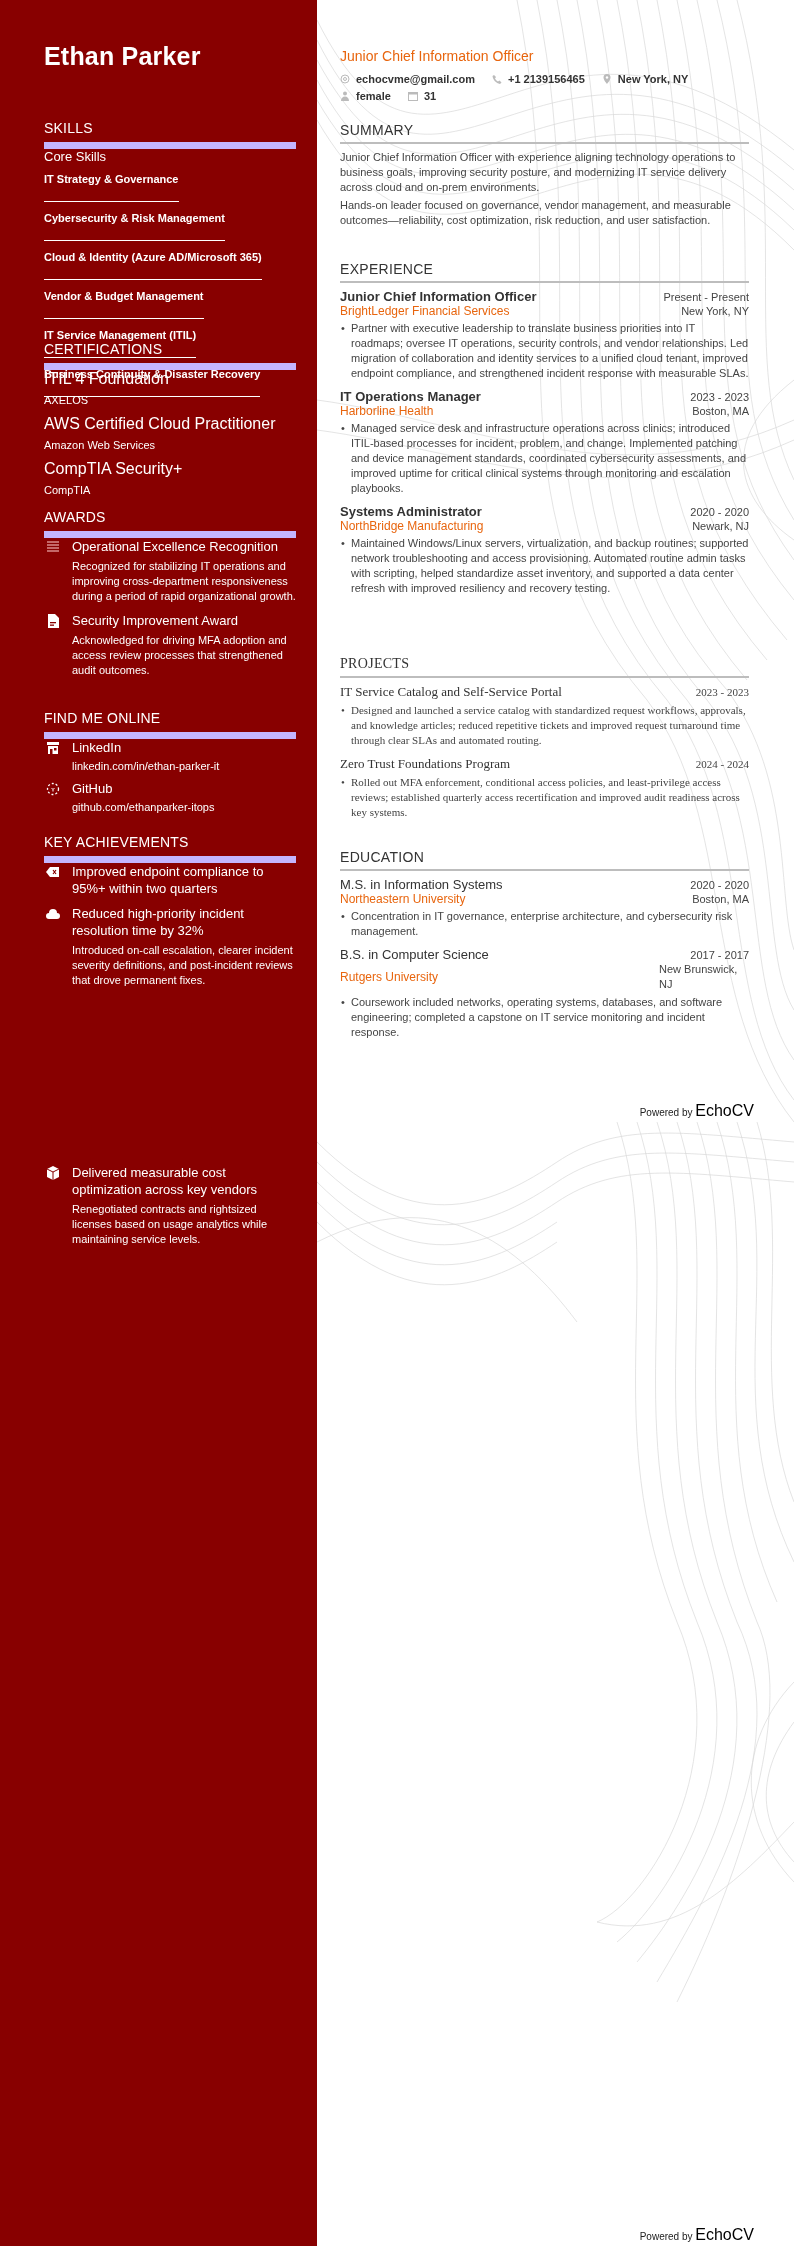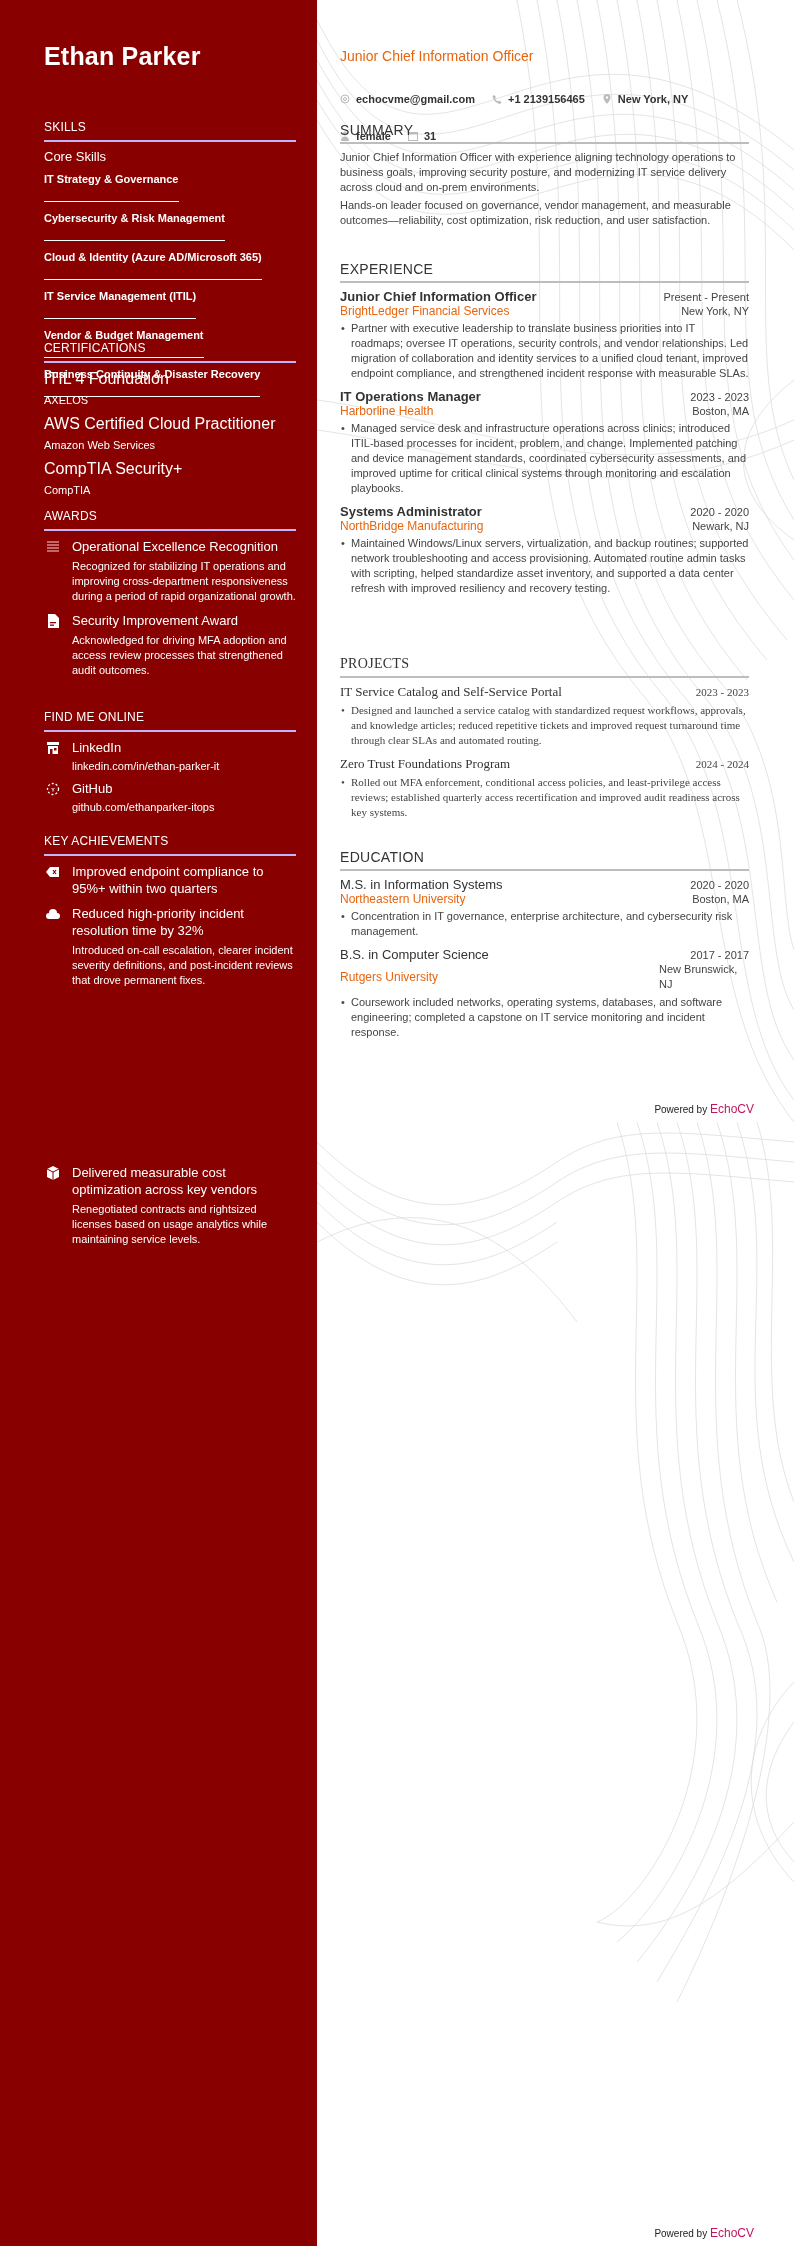--- a/index.html
+++ b/index.html
@@ -7,65 +7,65 @@
   .page { position: absolute; left: 0; width: 794px; }
   .page1 { top: 0; height: 1122px; }
   .page2 { top: 1122px; height: 1124px; }
   .sidebar { position: absolute; left: 0; top: 0; width: 317px; height: 100%; background: #880000; color: #ffffff; }
   .main { position: absolute; left: 317px; top: 0; width: 477px; height: 100%; overflow: hidden; }
   .waves { position: absolute; inset: 0; z-index: 0; }
   .content { position: relative; z-index: 1; }
 
   .name { position: absolute; left: 44px; top: 42px; font-size: 25px; font-weight: bold; letter-spacing: 0.2px; }
   .sb-section { position: absolute; left: 44px; width: 252px; }
-  .sb-title { font-size: 12px; font-weight: 500; letter-spacing: 0.2px; padding-bottom: 6px; border-bottom: 2px solid #c4b5fd; margin-bottom: 7px; }
+  .sb-title { font-size: 14px; font-weight: 500; letter-spacing: 0.2px; padding-bottom: 6px; border-bottom: 7px solid #c4b5fd; }
   .skill-group { font-size: 13px; margin-bottom: 5px; }
   .skill { display: inline-block; font-size: 11px; font-weight: bold; padding-bottom: 16px; border-bottom: 1px solid #ffffff; margin-bottom: 6px; }
   .cert-name { font-size: 16px; margin-bottom: 6px; }
   .cert-issuer { font-size: 11px; margin-bottom: 9px; }
   .icon-item { position: relative; padding-left: 28px; margin-bottom: 8px; }
   .icon-item .ico { position: absolute; left: 2px; top: 2px; width: 14px; height: 14px; }
   .item-title { font-size: 13px; line-height: 17px; margin-bottom: 4px; }
   .item-desc { font-size: 11px; line-height: 15px; }
   .link-url { font-size: 11px; margin-top: 4px; }
 
   .m-title { position: absolute; left: 23px; top: 48px; color: #e8650e; font-size: 14px; }
   .contacts { position: absolute; left: 23px; top: 71px; width: 430px; font-size: 11px; font-weight: bold; color: #333; line-height: 17px; }
-  .contact { display: inline-block; margin-right: 14px; white-space: nowrap; margin-top: 20px; }
+  .contact { display: inline-block; margin-right: 14px; white-space: nowrap; }
   .contact .ci { display: inline-block; width: 10px; height: 10px; margin-right: 6px; vertical-align: -1px; }
   .m-section { position: absolute; left: 23px; width: 409px; }
   .m-h { font-size: 14px; color: #333; letter-spacing: 0.3px; padding-bottom: 4px; border-bottom: 2px solid #bdbdbd; margin-bottom: 6px; }
   .para { font-size: 11px; color: #444; line-height: 15px; margin-bottom: 3px; }
   .row { display: flex; justify-content: space-between; align-items: baseline; }
   .job-title { font-size: 13px; font-weight: bold; color: #333; }
   .plain-title { font-size: 13px; color: #333; }
   .date { font-size: 11px; color: #444; }
   .org { font-size: 12px; color: #e8650e; }
   .loc { font-size: 11px; color: #444; text-align: right; }
   .bullets { list-style: none; margin: 3px 0 8px 0; }
   .bullets li { position: relative; padding-left: 11px; font-size: 11px; color: #444; line-height: 15px; }
   .bullets li::before { content: "•"; position: absolute; left: 1px; top: 0; }
   .powered { position: absolute; right: 40px; font-size: 10px; color: #222; }
-  .powered .brand { font-size: 12px; color: #be185d; }
+  .powered .brand { font-size: 16px; color: #000000; }
 </style>
 </head>
 <body>
 
 <div class="page page1">
   <div class="sidebar">
     <div class="name">Ethan Parker</div>
 
     <div class="sb-section" style="top:120px;">
       <div class="sb-title">SKILLS</div>
       <div class="skill-group">Core Skills</div>
       <div><span class="skill">IT Strategy &amp; Governance</span></div>
       <div><span class="skill">Cybersecurity &amp; Risk Management</span></div>
       <div><span class="skill">Cloud &amp; Identity (Azure AD/Microsoft 365)</span></div>
+      <div><span class="skill">Vendor &amp; Budget Management</span></div>
       <div><span class="skill">IT Service Management (ITIL)</span></div>
-      <div><span class="skill">Vendor &amp; Budget Management</span></div>
       <div><span class="skill">Business Continuity &amp; Disaster Recovery</span></div>
     </div>
 
     <div class="sb-section" style="top:341px;">
       <div class="sb-title">CERTIFICATIONS</div>
       <div class="cert-name">ITIL 4 Foundation</div>
       <div class="cert-issuer">AXELOS</div>
       <div class="cert-name">AWS Certified Cloud Practitioner</div>
       <div class="cert-issuer">Amazon Web Services</div>
       <div class="cert-name">CompTIA Security+</div>

